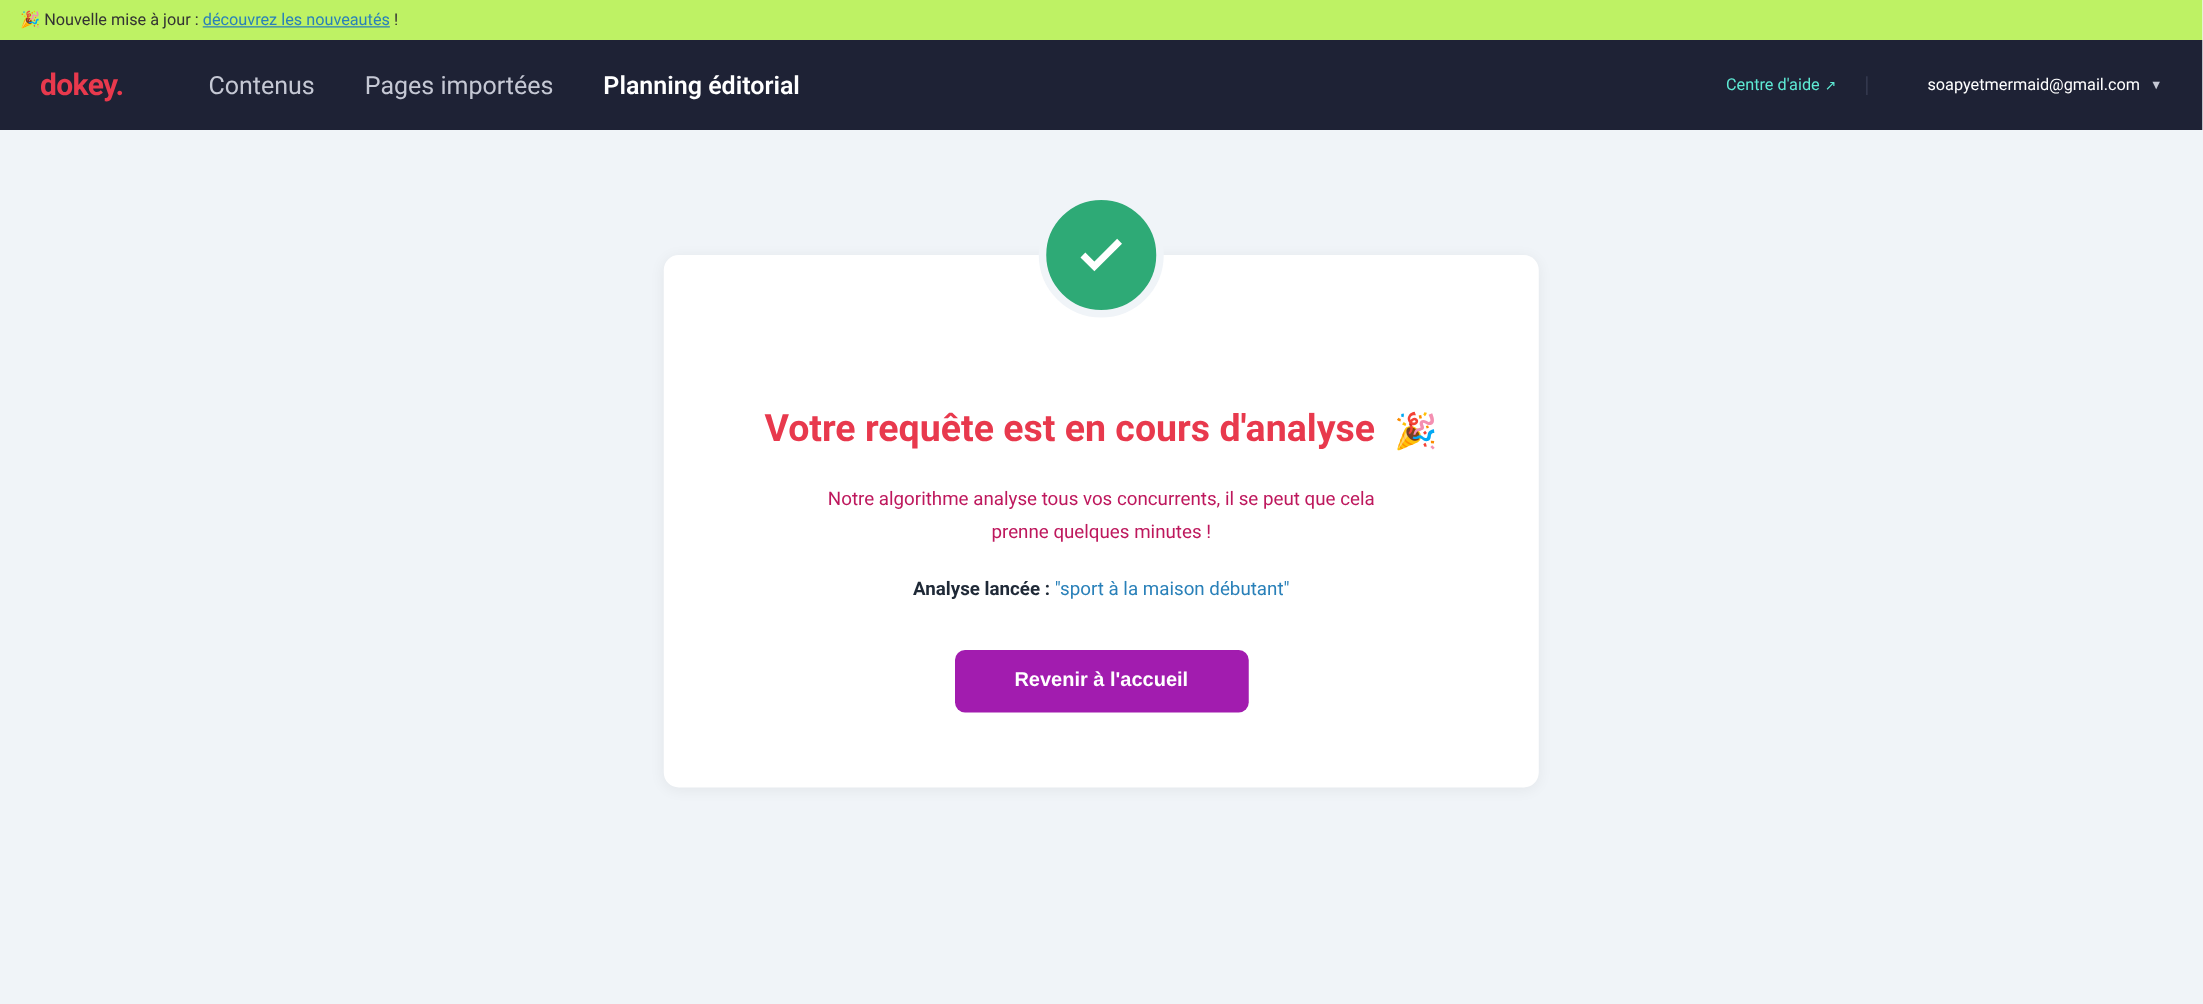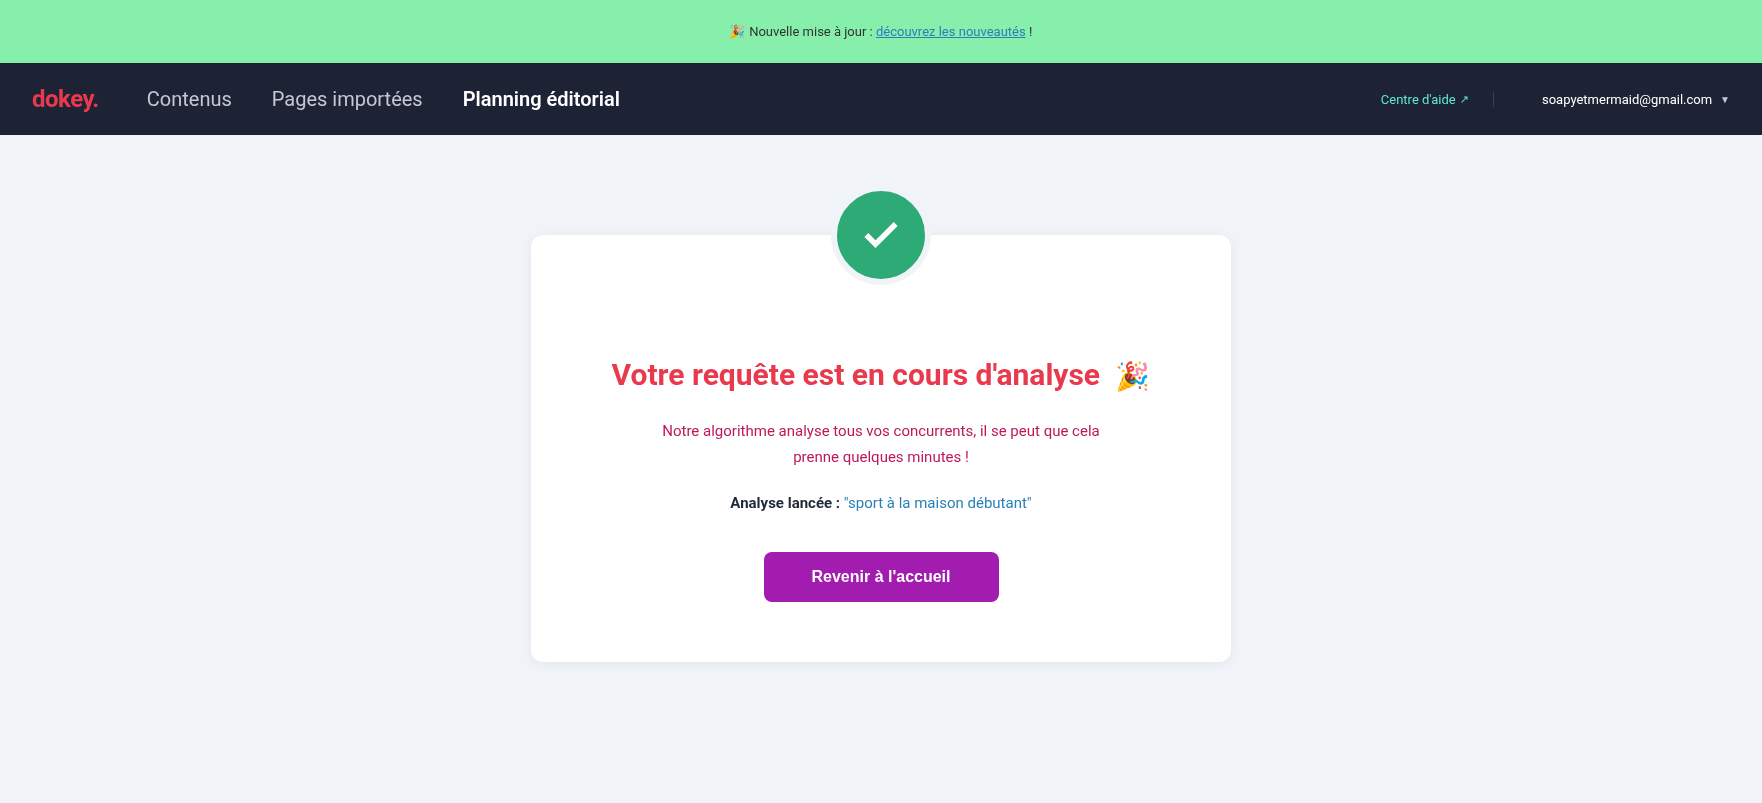--- a/index.html
+++ b/index.html
@@ -9,23 +9,22 @@
     }
 
     body {
       font-family: -apple-system, BlinkMacSystemFont, 'Segoe UI', Roboto, Arial, sans-serif;
       background-color: #f0f4f8;
       min-height: 100vh;
     }
 
     
     .announcement-bar {
-      background-color: #86efac;
-      text-align: center;
-      padding: 24px 16px;
+      background-color: #bef264;
+      padding: 8px 16px;
       font-size: 13px;
       color: #333;
     }
 
     .announcement-bar a {
       color: #2980b9;
       text-decoration: underline;
     }
 
     
@@ -34,21 +33,21 @@
       display: flex;
       align-items: center;
       padding: 0 32px;
       height: 72px;
     }
 
     .navbar-logo {
       color: white;
       font-size: 24px;
       font-weight: 700;
-      margin-right: 48px;
+      margin-right: 68px;
       letter-spacing: -0.5px;
     }
 
     .navbar-logo span {
       color: #e8394d;
     }
 
     .navbar-nav {
       display: flex;
       gap: 40px;

